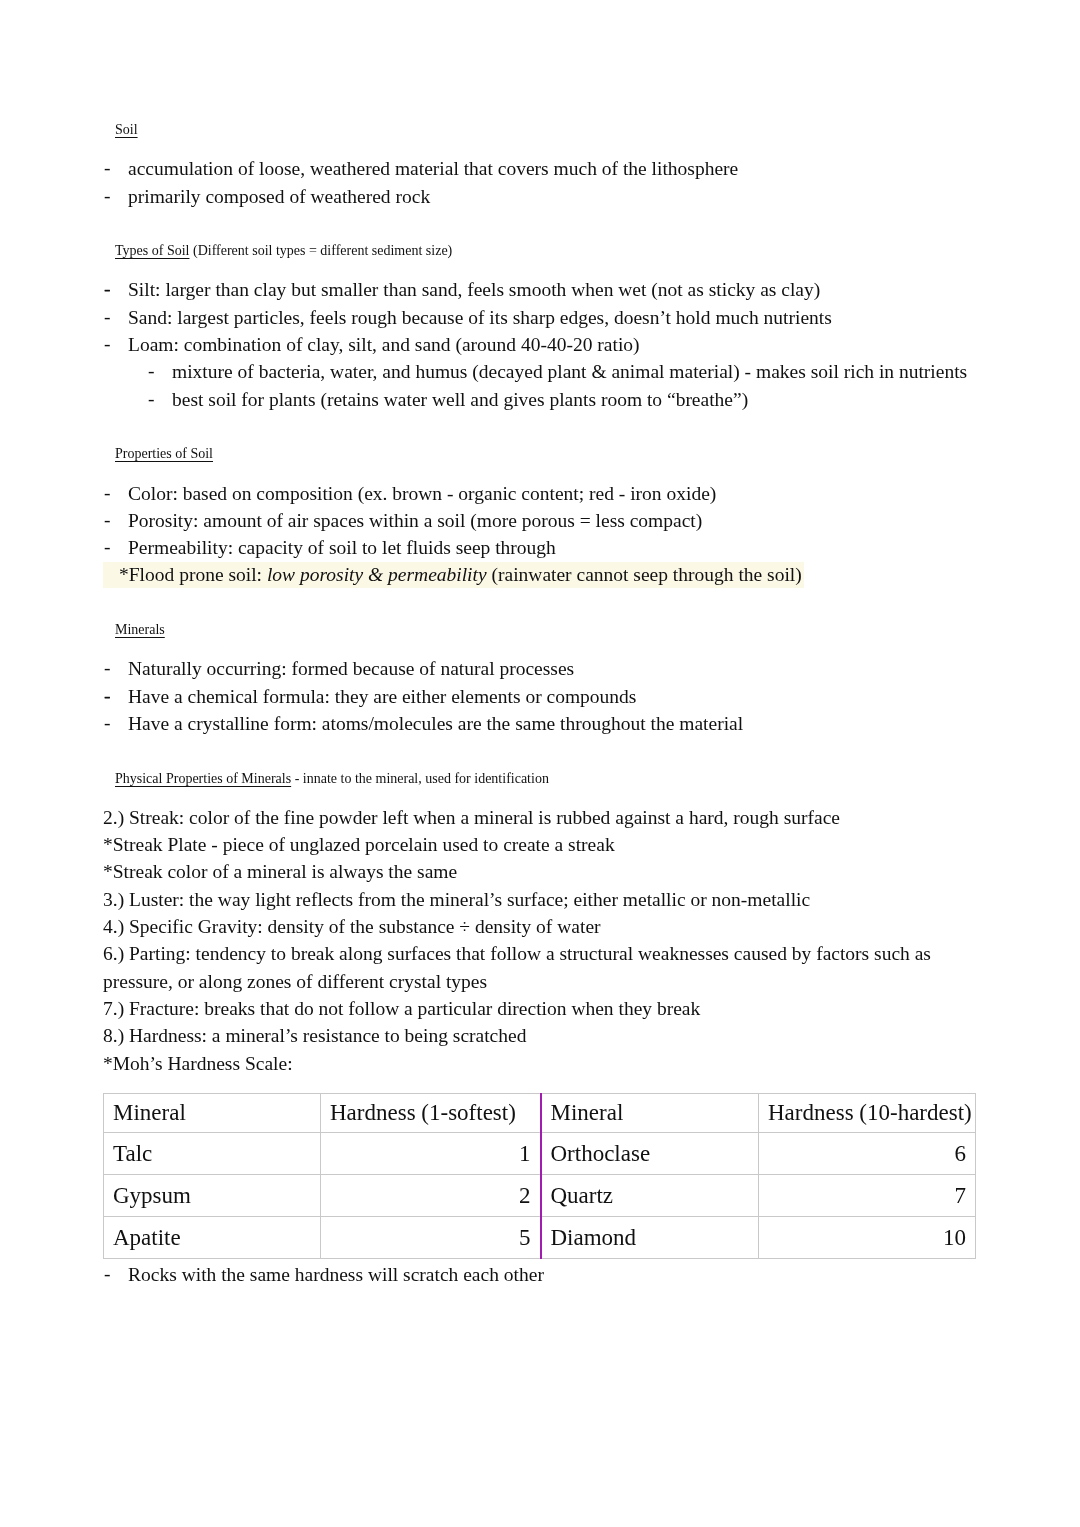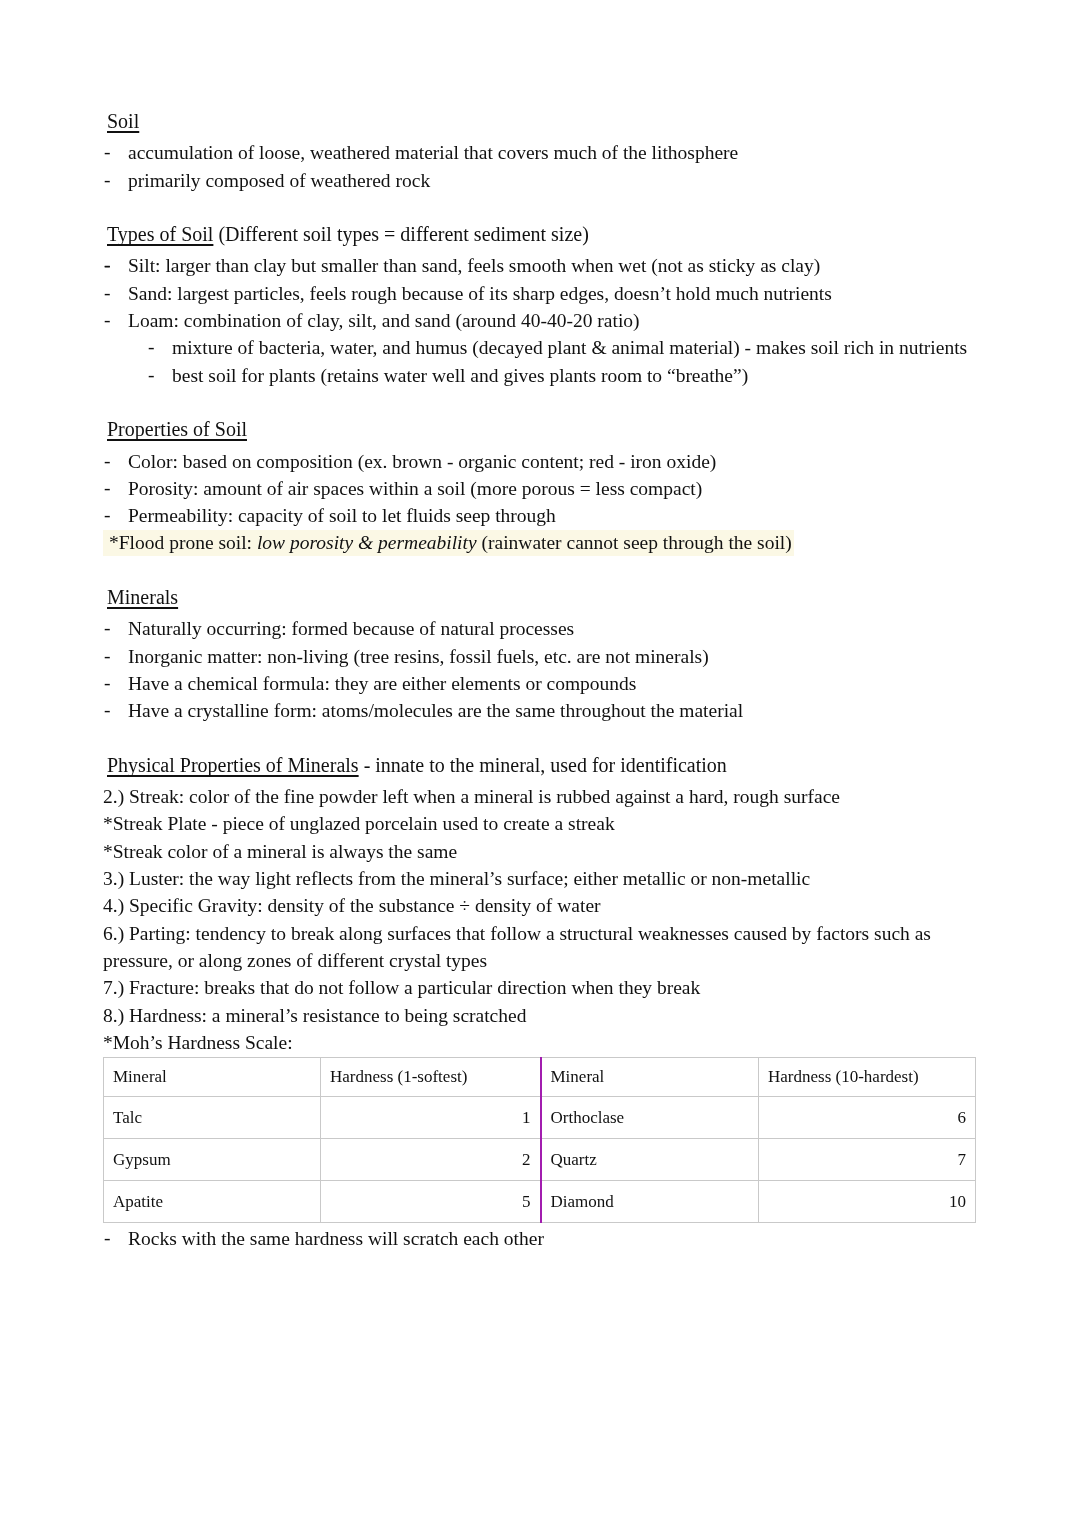--- a/index.html
+++ b/index.html
@@ -11,41 +11,41 @@
     overflow: hidden;
   }
   .page {
     padding: 104px 105px 0 103px;
     font-size: 19.5px;
     line-height: 27.3px;
   }
   section { margin-top: 27.3px; }
   section:first-child { margin-top: 0; }
   .h {
-    margin: 4px; font-size: 20px; line-height: 27.3px; font-weight: normal;
+    margin: 12px; font-size: 14px; line-height: 27.3px; font-weight: normal;
   }
   .u {
     text-decoration: underline;
     text-decoration-skip-ink: none;
     text-underline-offset: 3px;
   }
   .line { margin: 0; position: relative; }
   .bullet { padding-left: 25px; }
   .bullet > .marker { position: absolute; left: 1px; top: -1px; }
   .sub { padding-left: 69px; }
   .sub > .marker { position: absolute; left: 45px; top: -1px; }
-  .hl { padding: 2px 2px 3px 6px; }
+  .hl { padding: 2px 2px 3px 16px; }
   em { font-style: italic; }
 
   table.mohs {
     border-collapse: collapse;
     width: 872px;
-    margin-top: 1px;
+    margin-top: 16px;
     table-layout: fixed;
-    font-size: 17px;
+    font-size: 23px;
   }
   table.mohs col.c1 { width: 217px; }
   table.mohs col.c2 { width: 220px; }
   table.mohs col.c3 { width: 218px; }
   table.mohs col.c4 { width: 217px; }
   table.mohs th, table.mohs td {
     border: 1px solid #c9c9c9;
     font-weight: normal;
     text-align: left;
     padding: 0 9px;
@@ -84,21 +84,21 @@
     <h2 class="h"><span class="u">Properties of Soil</span></h2>
     <div class="line bullet"><span class="marker">-</span><span>Color: based on composition (ex. brown - organic content; red - iron oxide)</span></div>
     <div class="line bullet"><span class="marker">-</span><span>Porosity: amount of air spaces within a soil (more porous = less compact)</span></div>
     <div class="line bullet"><span class="marker">-</span><span>Permeability: capacity of soil to let fluids seep through</span></div>
     <div class="line"><span class="hl" style="background-color: rgb(251, 248, 229);"><span>*Flood prone soil: </span><em>low porosity &amp; permeability</em><span> (rainwater cannot seep through the soil)</span></span></div>
   </section>
 
   <section>
     <h2 class="h"><span class="u">Minerals</span></h2>
     <div class="line bullet"><span class="marker">-</span><span>Naturally occurring: formed because of natural processes</span></div>
-    <div class="line bullet"><span class="marker">-</span><span>Inorganic matter: non-living (tree resins, fossil fuels, etc. are not minerals)</span></div>
+    <div class="line bullet"><span class="marker">-</span></div>
     <div class="line bullet"><span class="marker">-</span><span>Have a chemical formula: they are either elements or compounds</span></div>
     <div class="line bullet"><span class="marker">-</span><span>Have a crystalline form: atoms/molecules are the same throughout the material</span></div>
   </section>
 
   <section>
     <h2 class="h"><span class="u">Physical Properties of Minerals</span><span> - innate to the mineral, used for identification</span></h2>
     <div class="line">2.) Streak: color of the fine powder left when a mineral is rubbed against a hard, rough surface</div>
     <div class="line">*Streak Plate - piece of unglazed porcelain used to create a streak</div>
     <div class="line">*Streak color of a mineral is always the same</div>
     <div class="line">3.) Luster: the way light reflects from the mineral’s surface; either metallic or non-metallic</div>

